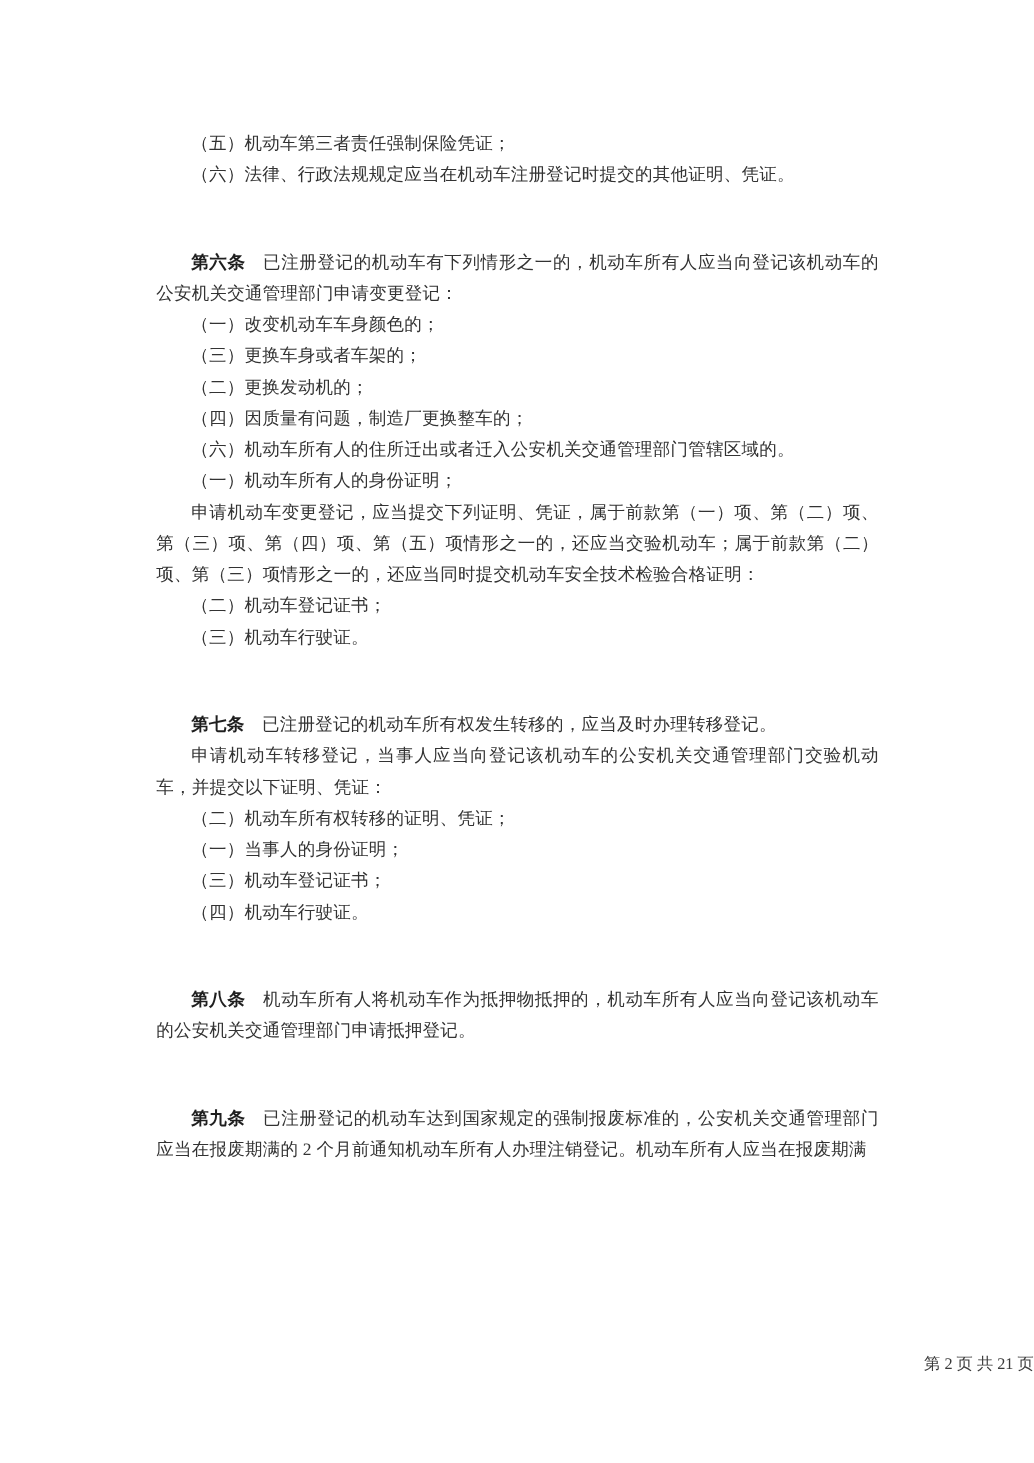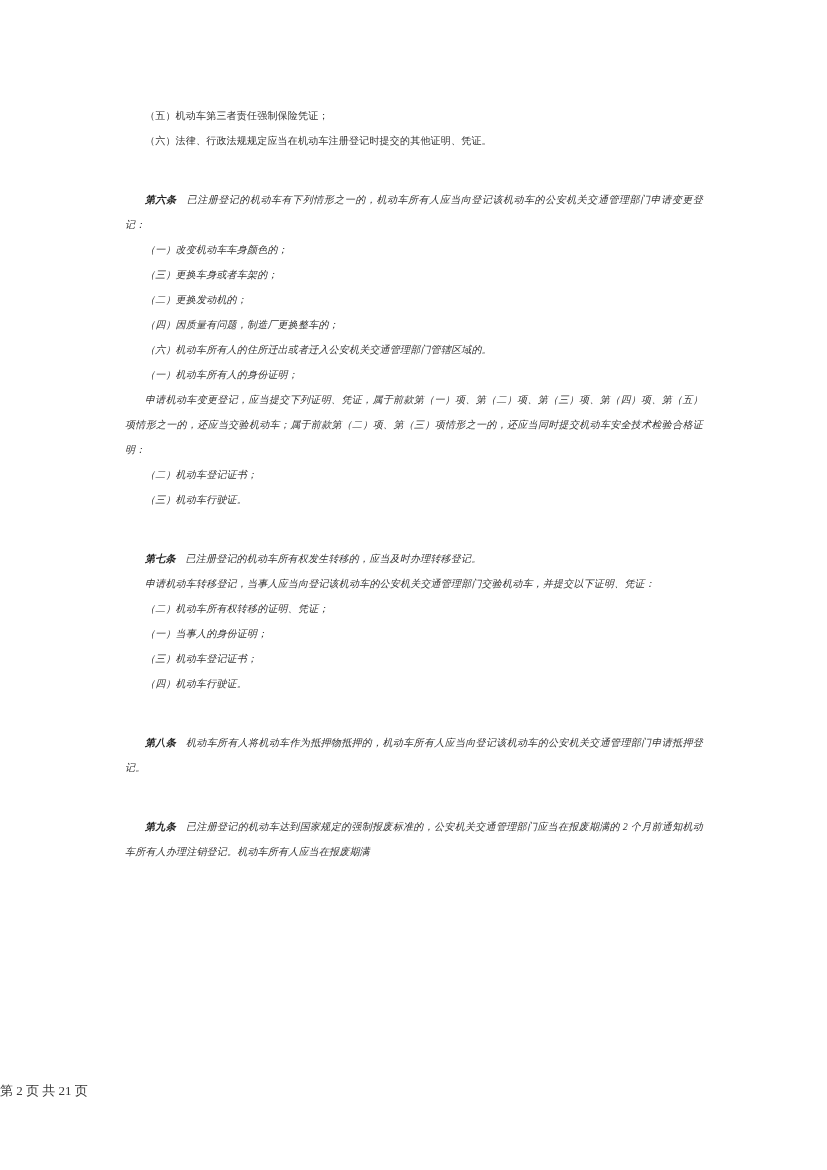--- a/index.html
+++ b/index.html
@@ -16,41 +16,40 @@
     color: #333333;
   }
   .content {
     position: absolute;
     left: 125px;
     top: 103px;
     width: 578px;
   }
   .para {
     margin: 0;
-    font-size: 10px;
+    font-size: 14px;
     line-height: 25px;
     text-align: justify;
     text-indent: 2em;
     letter-spacing: 0.2px;
   }
   .sec {
-    margin-top: 34px;
-    font-style: italic;
+    margin-top: 45px;
   }
   .article-num {
     font-weight: bold;
     color: #1f1f1f;
     margin-right: 1em;
   }
   .page-footer {
     position: absolute;
     top: 1083px;
     left: 0;
     width: 827px;
-    text-align: left;
+    text-align: right;
     font-size: 13px;
     line-height: 16px;
     color: #3a3a3a;
   }
 </style>
 </head>
 <body>
 
 <main class="content">
 

